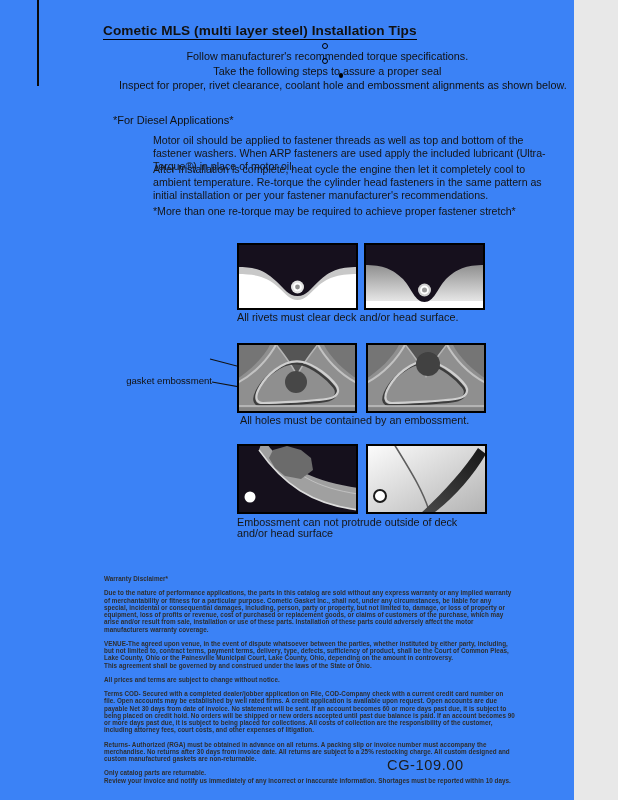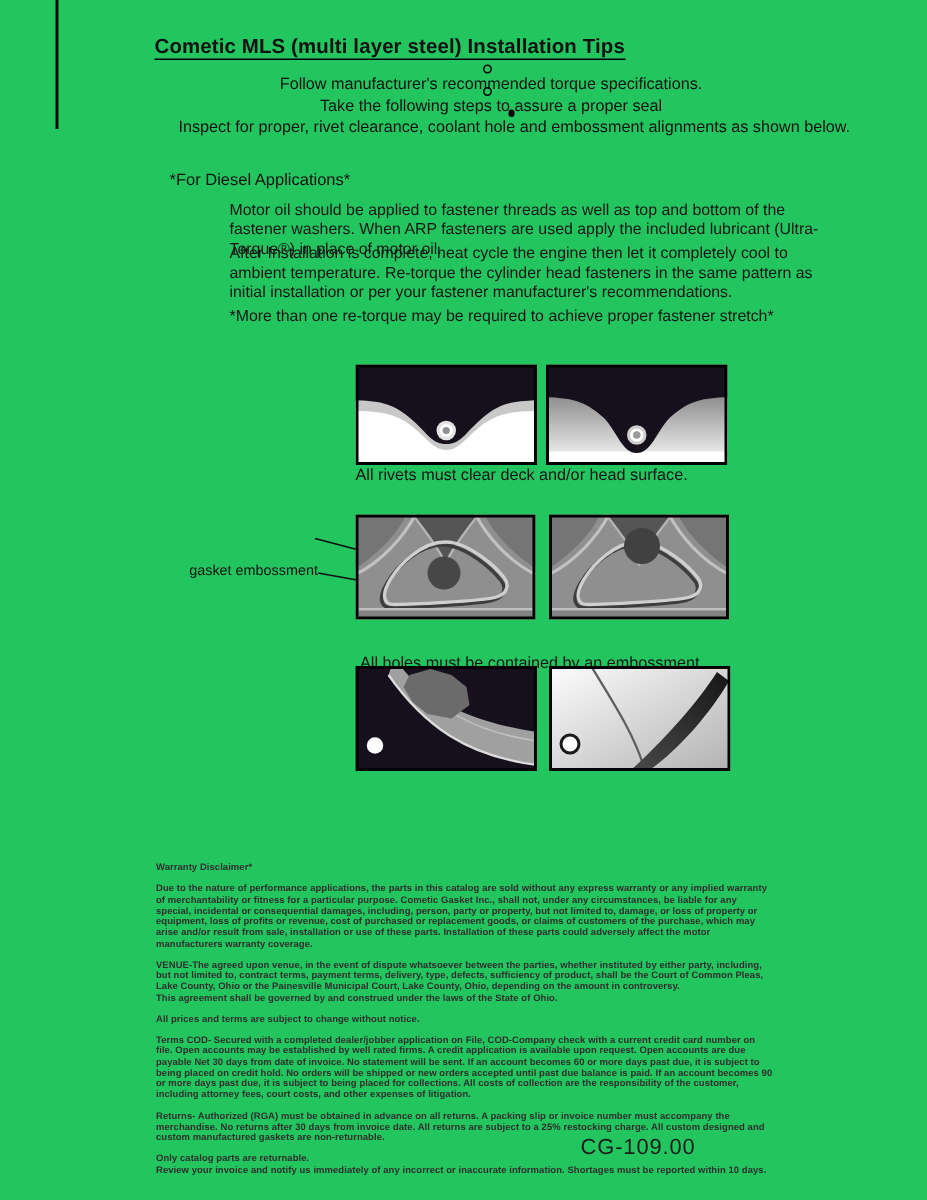--- a/index.html
+++ b/index.html
@@ -1,16 +1,16 @@
 <!DOCTYPE html>
 <html><head>
 <meta charset="utf-8">
 <style>
   html,body{margin:0;padding:0;background:#e8e8e8;}
-  .page{position:relative;width:618px;height:800px;background:#22c55e;overflow:hidden;
+  .page{position:relative;width:574px;height:800px;background:#3b82f6;overflow:hidden;
         font-family:"Liberation Sans","DejaVu Sans",sans-serif;color:#111;}
   .artifact{position:absolute;left:37px;top:0;width:2px;height:86px;background:#0a0a0a;}
   .title{position:absolute;left:103px;top:23px;font-size:13.6px;font-weight:bold;
          border-bottom:1.6px solid #000;padding-bottom:1px;letter-spacing:.1px;white-space:nowrap;}
   .tips{position:absolute;left:88px;top:43px;font-size:10.8px;line-height:15px;white-space:nowrap;}
   .tiprow{height:15px;display:flex;align-items:center;flex-direction:column;}
   .odot{display:inline-block;width:4px;height:4px;border:1px solid #000;border-radius:50%;
         margin-right:5px;flex:0 0 auto;}
   .fdot{display:inline-block;width:4.5px;height:4.5px;background:#000;border-radius:50%;
         margin-right:4px;flex:0 0 auto;}
@@ -125,21 +125,21 @@
     <path d="M0,40 C18,31 32,15 40,0 M120,40 C102,31 88,15 80,0" stroke="#c2c2c2" stroke-width="2" fill="none"></path>
     <path d="M38,0 C49,14 57,25 60,33 C63,25 71,14 82,0" stroke="#b5b5b5" stroke-width="1.5" fill="none"></path>
     <path d="M19,58 C16,52 25,37 37,28 C46,21 56,18 65,20 C77,23 91,34 98,43 C102,48 100,54 93,56 C83,59 33,61 25,61 C21,61 20,60 19,58 Z" stroke="#3d3d3d" stroke-width="2.4" fill="none" transform="translate(-1,1)"></path>
     <path d="M20,57 C17,51 26,36 38,27 C47,20 57,17 66,19 C78,22 92,33 99,42 C103,47 101,53 94,55 C84,58 34,60 26,60 C22,60 21,59 20,57 Z" stroke="#cfcfcf" stroke-width="2.2" fill="none"></path>
     <path d="M2,63 H118" stroke="#c0c0c0" stroke-width="1.5"></path>
     <rect x="0" y="64.5" width="120" height="5.5" fill="#828282"></rect>
     <circle cx="62" cy="21" r="12" fill="#414141"></circle>
     <rect x="1" y="1" width="118" height="68" fill="none" stroke="#000" stroke-width="2"></rect>
   </svg>
 
-  <div class="caption" style="left:240px;top:415px;margin-top:22px;">All holes must be contained by an embossment.</div>
+  <div class="caption" style="left:240px;top:415px;">All holes must be contained by an embossment.</div>
 
   <div class="figlabel" style="left:237px;top:430px;">RIGHT</div>
   <div class="figlabel" style="left:366px;top:430px;">WRONG</div>
 
   <svg class="figbox" style="left:237px;top:444px;" width="121" height="70" viewBox="0 0 121 70">
     <rect width="121" height="70" fill="#15101c"></rect>
     <path d="M30,0 C48,24 80,38 121,44 L121,66 C74,60 46,40 22,6 L24,0 Z" fill="#a0a0a0"></path>
     <path d="M121,66 C74,60 46,40 22,6" stroke="#dcdcdc" stroke-width="1.5" fill="none"></path>
     <path d="M121,50 C80,44 56,30 38,6" stroke="#cfcfcf" stroke-width="1" fill="none" opacity="0.7"></path>
     <polygon points="36,6 50,2 64,6 74,14 76,26 64,35 48,32 38,24 32,14" fill="#6b6b6b"></polygon>
@@ -158,20 +158,24 @@
           <stop offset="1" stop-color="#161616"></stop>
       </linearGradient>
     </defs>
     <rect width="121" height="70" fill="url(#g2)"></rect>
     <path d="M28,0 C44,26 58,48 64,70" stroke="#5e5e5e" stroke-width="1.5" fill="none"></path>
     <path d="M54,70 C74,52 98,26 112,4 L120,10 C106,34 84,58 66,70 Z" fill="url(#g3)"></path>
     <circle cx="14" cy="52" r="6" fill="#ffffff" stroke="#1a1a1a" stroke-width="2"></circle>
     <rect x="1" y="1" width="119" height="68" fill="none" stroke="#000" stroke-width="2"></rect>
   </svg>
 
+  <div class="caption cap3" style="left:237px;top:517px;">
+    <div>Embossment can not protrude outside of deck</div>
+    <div>and/or head surface</div>
+  </div>
 
   <div class="disclaimer">
     <p>Warranty Disclaimer*</p>
     <p>Due to the nature of performance applications, the parts in this catalog are sold without any express warranty or any implied warranty of merchantability or fitness for a particular purpose.  Cometic Gasket Inc., shall not, under any circumstances, be liable for any special, incidental or consequential damages, including, person, party or property, but not limited to, damage, or loss of property or equipment, loss of profits or revenue, cost of purchased or replacement goods, or claims of customers of the purchase, which may arise and/or result from sale, installation or use of these parts.  Installation of these parts could adversely affect the motor manufacturers warranty coverage.</p>
     <p class="tight">VENUE-The agreed upon venue, in the event of dispute whatsoever between the parties, whether instituted by either party, including, but not limited to, contract terms, payment terms, delivery, type, defects, sufficiency of product, shall be the Court of Common Pleas, Lake County, Ohio or the Painesville Municipal Court, Lake County, Ohio, depending on the amount in controversy.</p>
     <p>This agreement shall be governed by and construed under the laws of the State of Ohio.</p>
     <p>All prices and terms are subject to change without notice.</p>
     <p>Terms COD- Secured with a completed dealer/jobber application on File, COD-Company check with a current credit card number on file.  Open accounts may be established by well rated firms.  A credit application is available upon request.  Open accounts are due payable Net 30 days from date of invoice.  No statement will be sent.  If an account becomes 60 or more days past due, it is subject to being placed on credit hold.  No orders will be shipped or new orders accepted until past due balance is paid.  If an account becomes 90 or more days past due, it is subject to being placed for collections.  All costs of collection are the responsibility of the customer, including attorney fees, court costs, and other expenses of litigation.</p>
     <p>Returns- Authorized (RGA) must be obtained in advance on all returns.  A packing slip or invoice number must accompany the merchandise.  No returns after 30 days from invoice date.  All returns are subject to a 25% restocking charge.  All custom designed and custom manufactured gaskets are non-returnable.</p>
     <p class="tight">Only catalog parts are returnable.</p>

